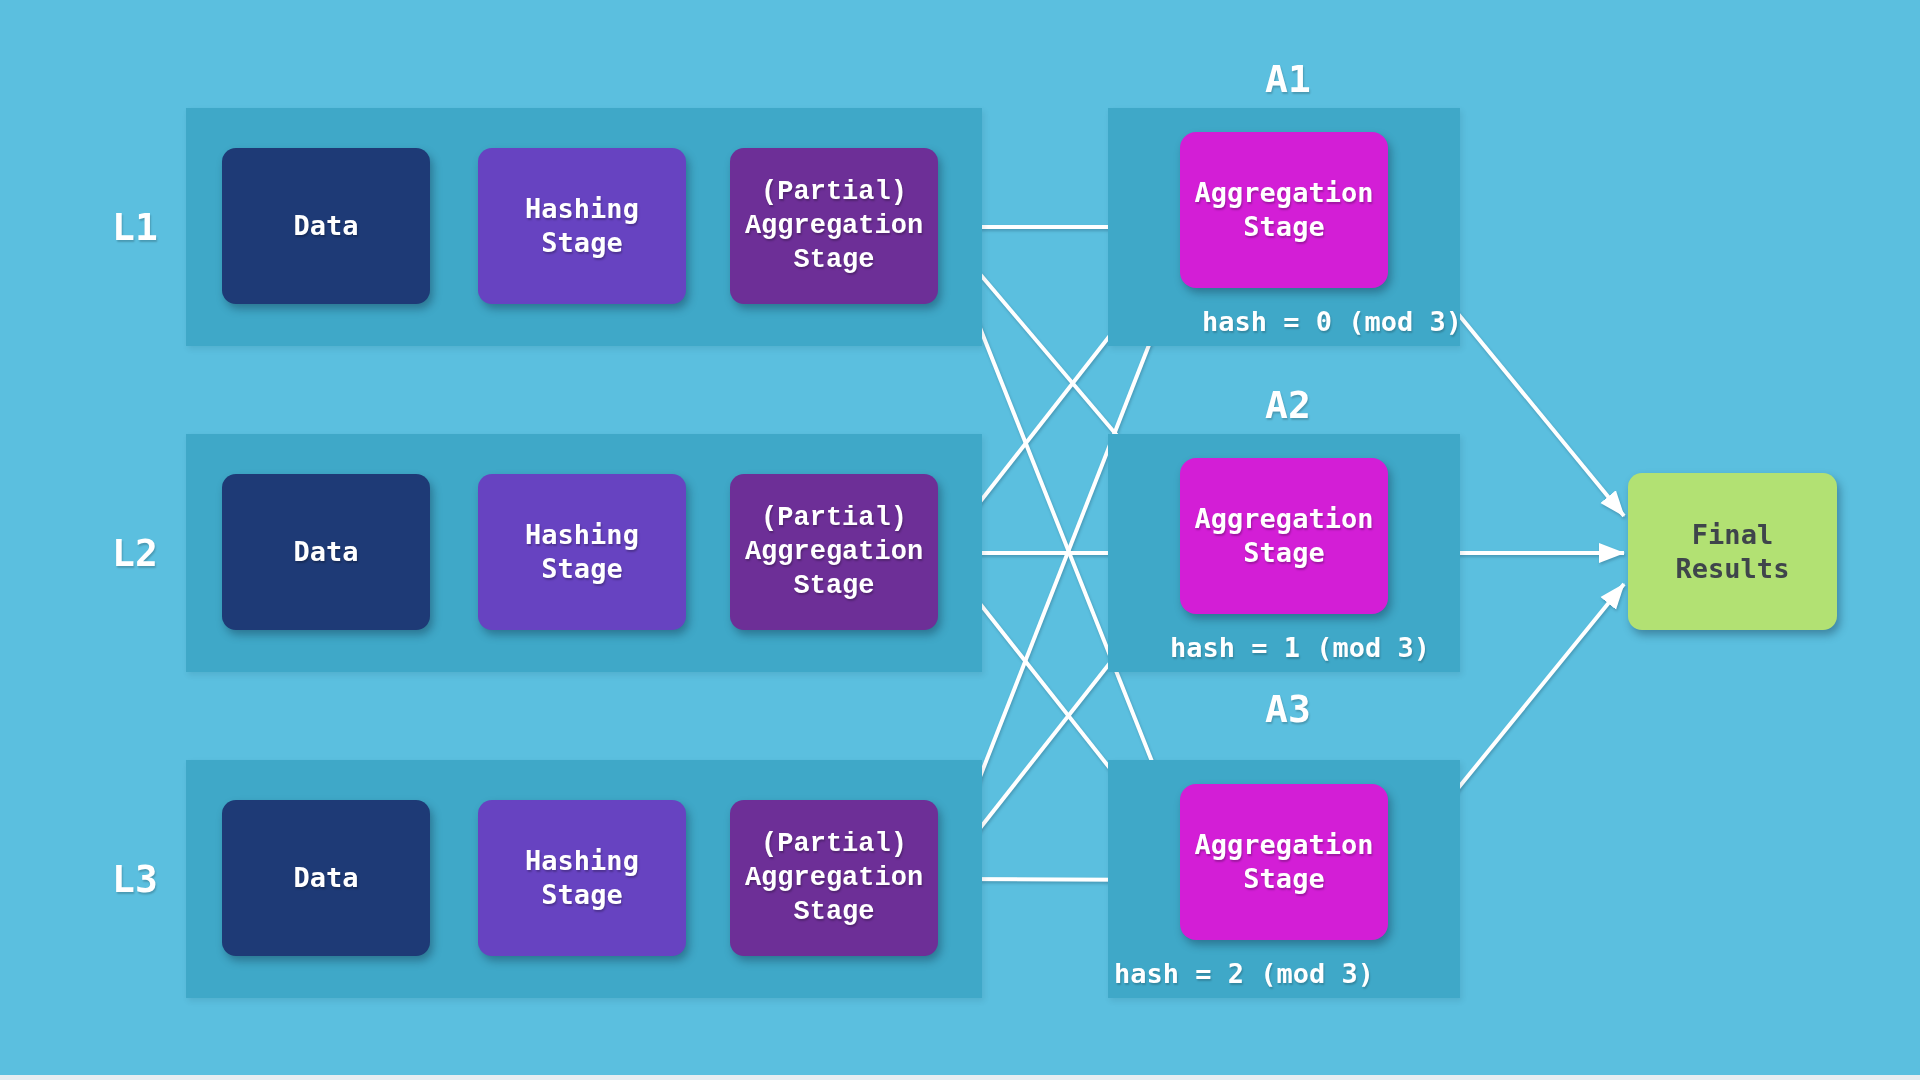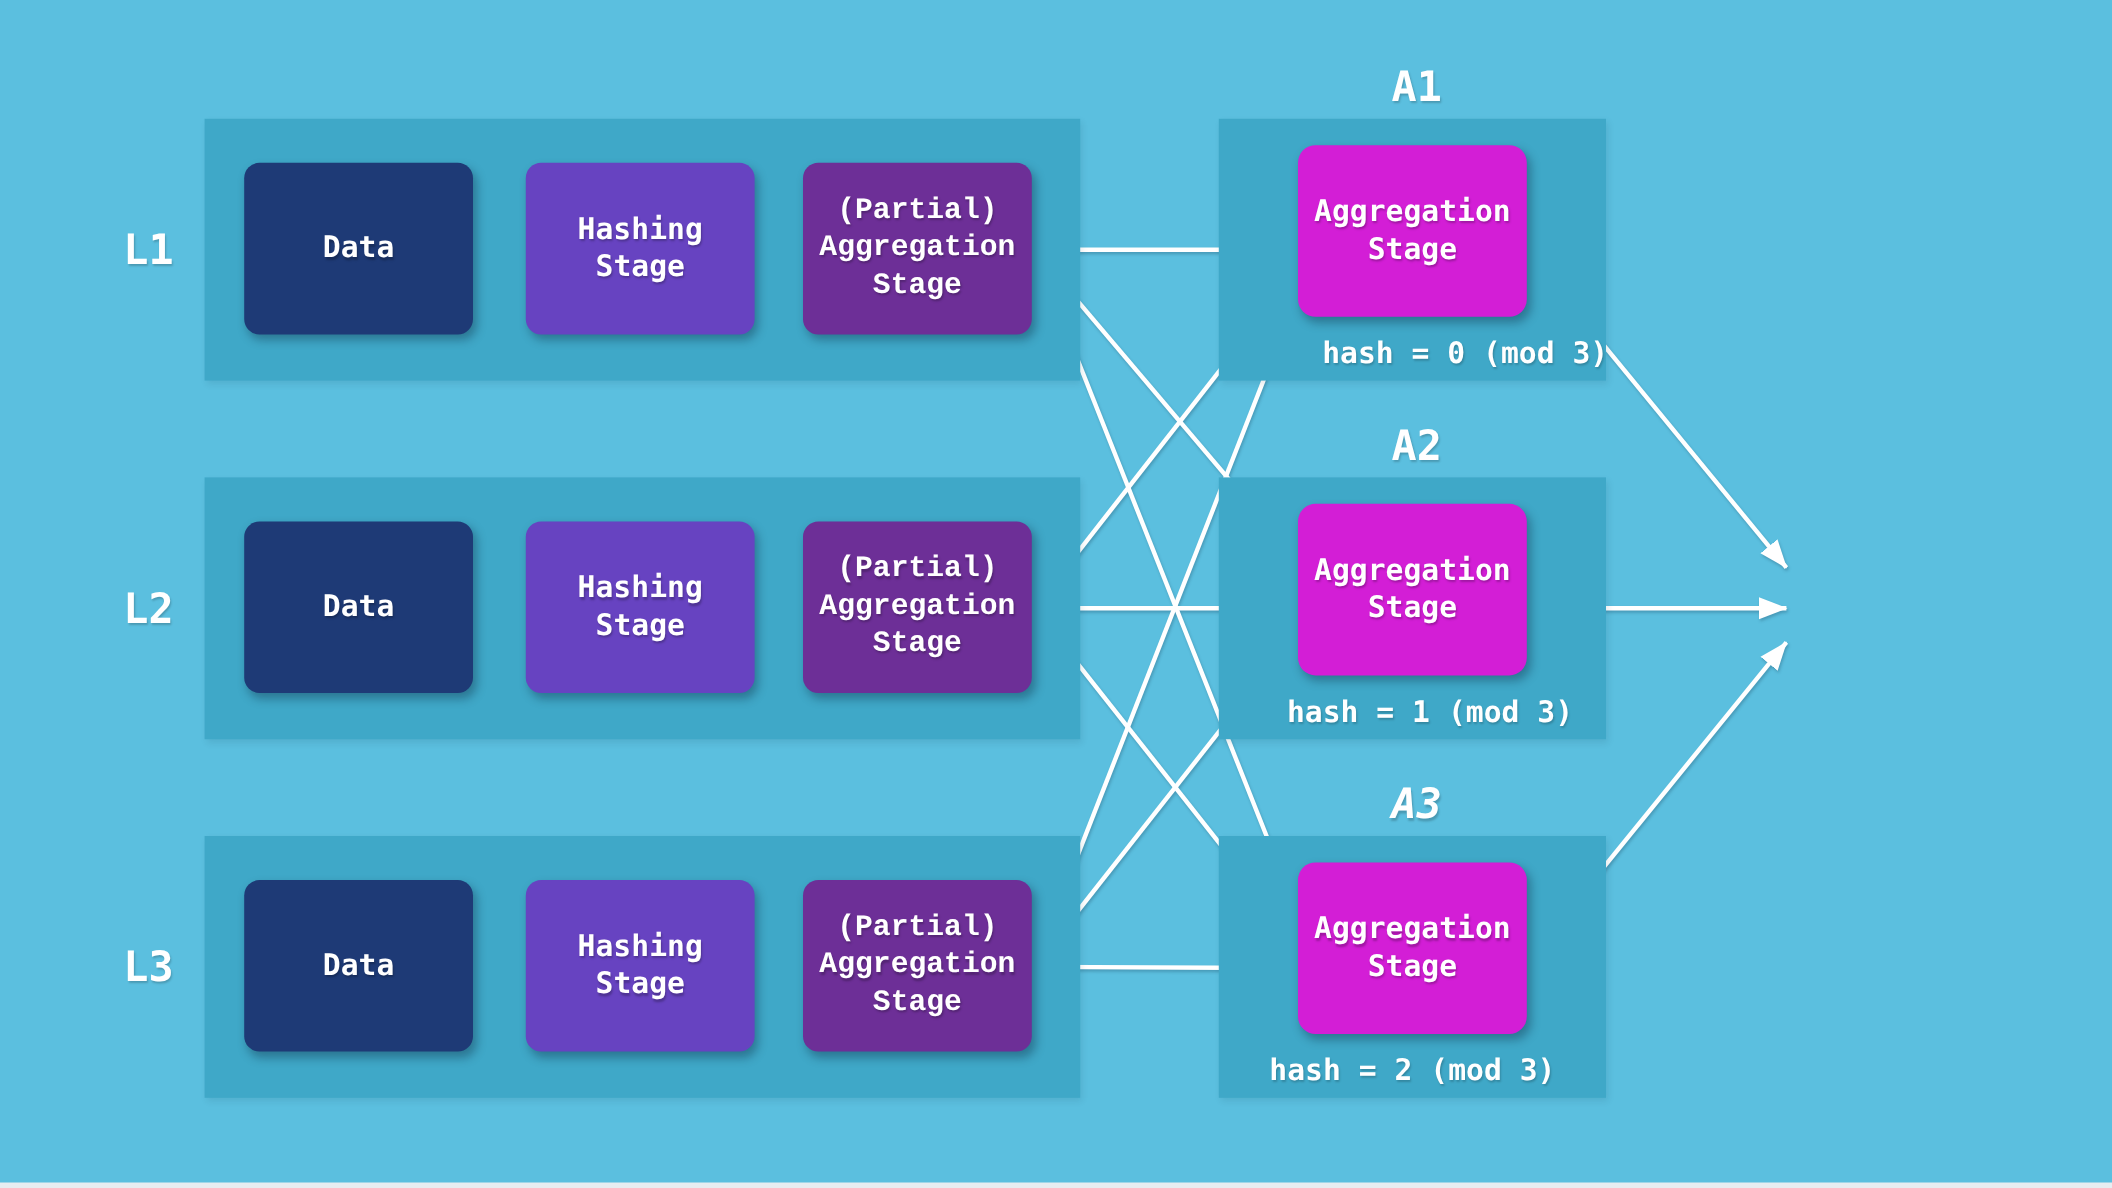--- a/index.html
+++ b/index.html
@@ -106,21 +106,21 @@
   <div class="abs panel" style="left:1108px;top:108px;width:352px;height:238px;"></div>
   <div class="abs panel" style="left:1108px;top:434px;width:352px;height:238px;"></div>
   <div class="abs panel" style="left:1108px;top:760px;width:352px;height:238px;"></div>
 
   <div class="abs biglabel" style="left:85px;top:206px;width:100px;">L1</div>
   <div class="abs biglabel" style="left:85px;top:532px;width:100px;">L2</div>
   <div class="abs biglabel" style="left:85px;top:858px;width:100px;">L3</div>
 
   <div class="abs biglabel" style="left:1208px;top:58px;width:160px;">A1</div>
   <div class="abs biglabel" style="left:1208px;top:384px;width:160px;">A2</div>
-  <div class="abs biglabel" style="left:1208px;top:710px;width:160px;font-style:italic;">A3</div>
+  <div class="abs biglabel" style="left:1208px;top:688px;width:160px;">A3</div>
 
   <div class="abs node node-data" style="left:222px;top:148px;width:208px;height:156px;">
       <span>Data</span>
     </div>
   <div class="abs node node-hashing" style="left:478px;top:148px;width:208px;height:156px;">
       <span>Hashing Stage</span>
     </div>
   <div class="abs node node-partial" style="left:730px;top:148px;width:208px;height:156px;">
       <span>(Partial) Aggregation Stage</span>
     </div>
@@ -150,17 +150,20 @@
     </div>
   <div class="abs node node-agg" style="left:1180px;top:458px;width:208px;height:156px;">
       <span>Aggregation Stage</span>
     </div>
   <div class="abs node node-agg" style="left:1180px;top:784px;width:208px;height:156px;">
       <span>Aggregation Stage</span>
     </div>
 
   <div class="abs hashlabel" style="left:1108px;top:306px;width:352px;padding-left:48px;">hash = 0 (mod 3)</div>
   <div class="abs hashlabel" style="left:1108px;top:632px;width:384px;">hash = 1 (mod 3)</div>
-  <div class="abs hashlabel" style="left:1108px;top:958px;width:352px;">hash = 2 (mod 3)</div>
+  <div class="abs hashlabel" style="left:1068px;top:958px;width:352px;">hash = 2 (mod 3)</div>
 
+  <div class="abs node node-final" style="left:1628px;top:473px;width:209px;height:157px;">
+      <span>Final Results</span>
+    </div>
 
   <div class="abs" id="bottom-strip"></div>
 </div>
 
 </body></html>

